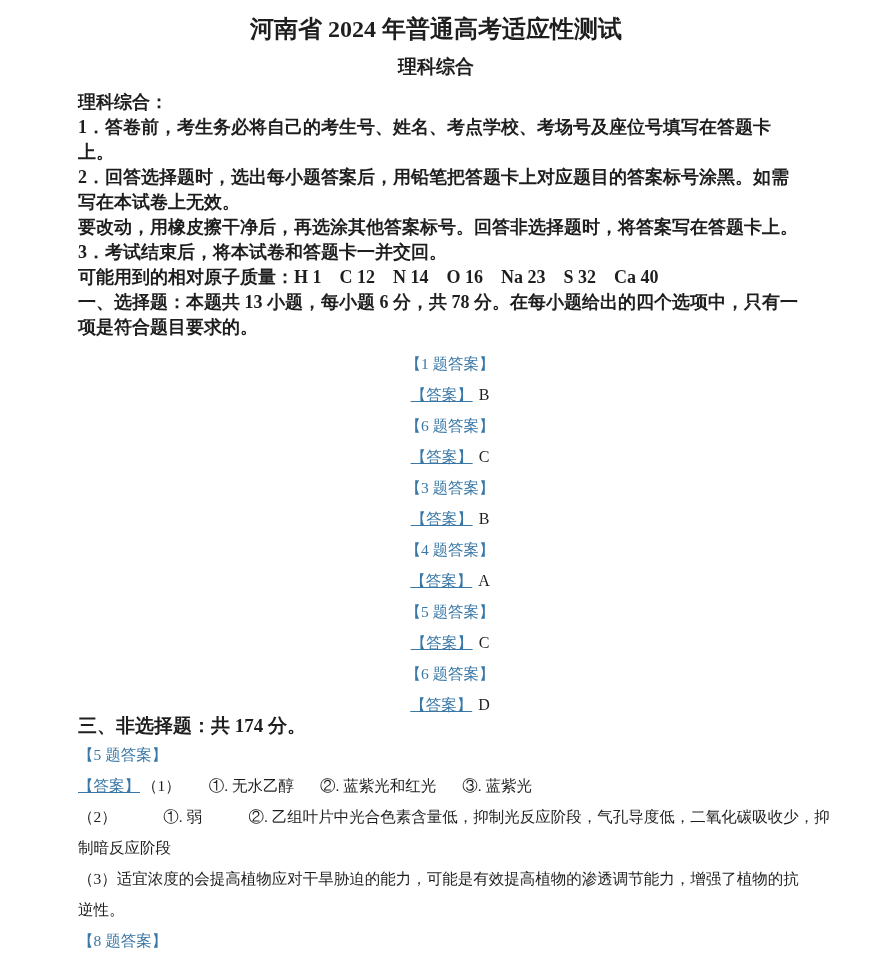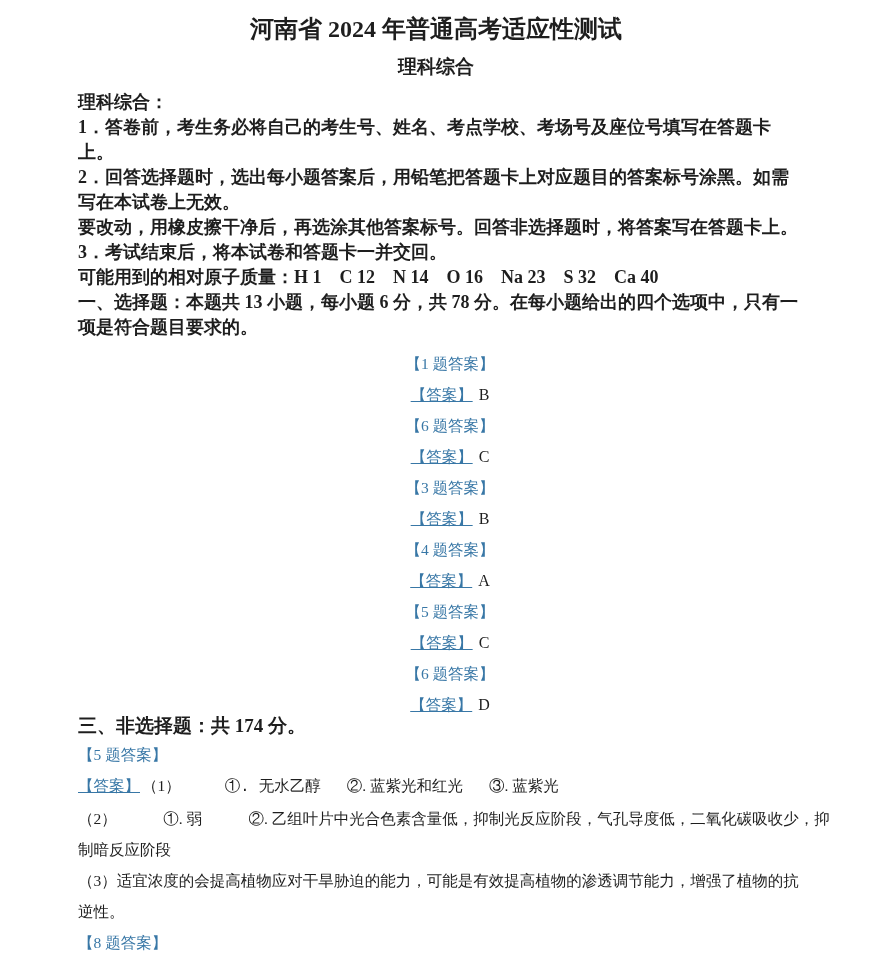--- a/index.html
+++ b/index.html
@@ -12,21 +12,21 @@
   .subtitle{margin-top:8px;text-align:center;font-size:19px;font-weight:700;line-height:30px;}
   .content{margin:8px 50px 0 78px;}
   .nline{font-size:18px;font-weight:700;line-height:25px;white-space:nowrap;}
   .links{margin-top:8px;text-align:center;}
   .lrow{line-height:31px;font-size:15.5px;white-space:nowrap;}
   .blue{color:#3877a6;text-decoration:underline;}
   .letter{margin-left:6px;font-size:16px;color:#1e1e1e;}
   .black{color:#1e1e1e;}
   .sec3{font-size:19px;font-weight:700;line-height:27px;margin-top:-8px;white-space:nowrap;}
   .p1-prefix{margin-left:2px;}
-  .p1-item-first{margin-left:44px;font-family:Liberation Mono, monospace;}
+  .p1-item-first{margin-left:28px;}
   .p1-item{margin-left:26px;}
   a.qlink{text-decoration:none;cursor:pointer;}
 </style>
 </head>
 <body>
 
 <div>
 
   <div class="title">河南省 2024 年普通高考适应性测试</div>
   <div class="subtitle">理科综合</div>

